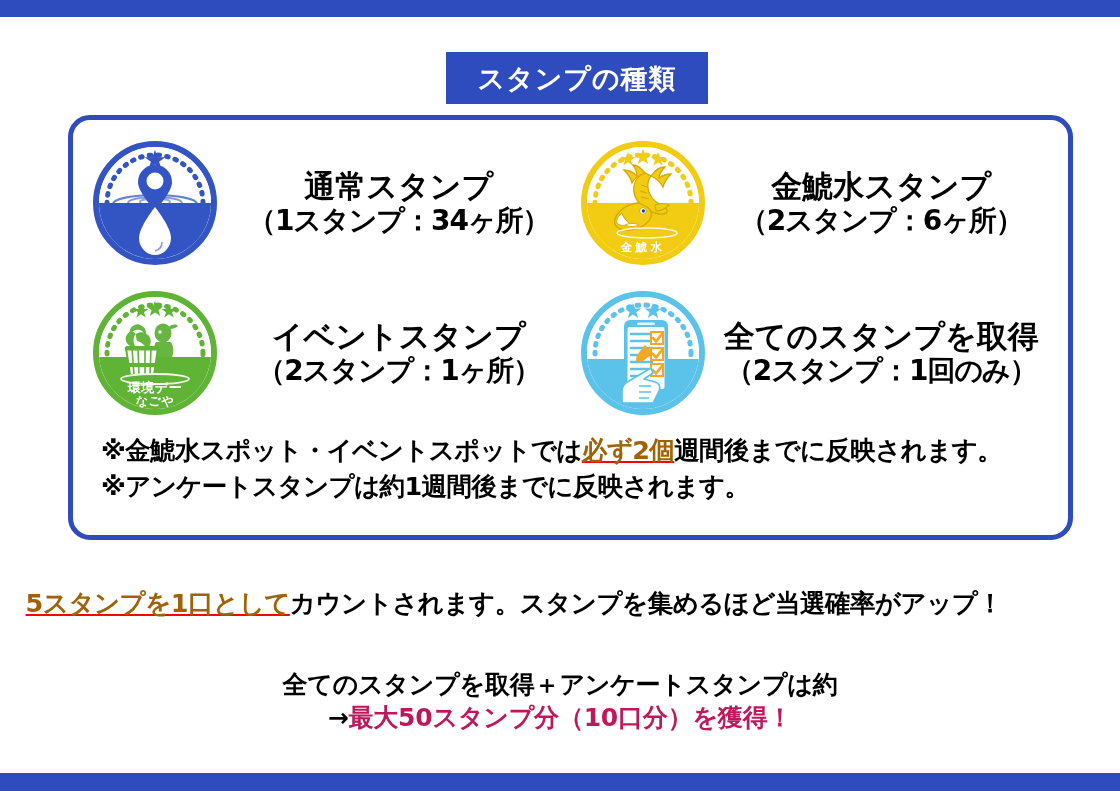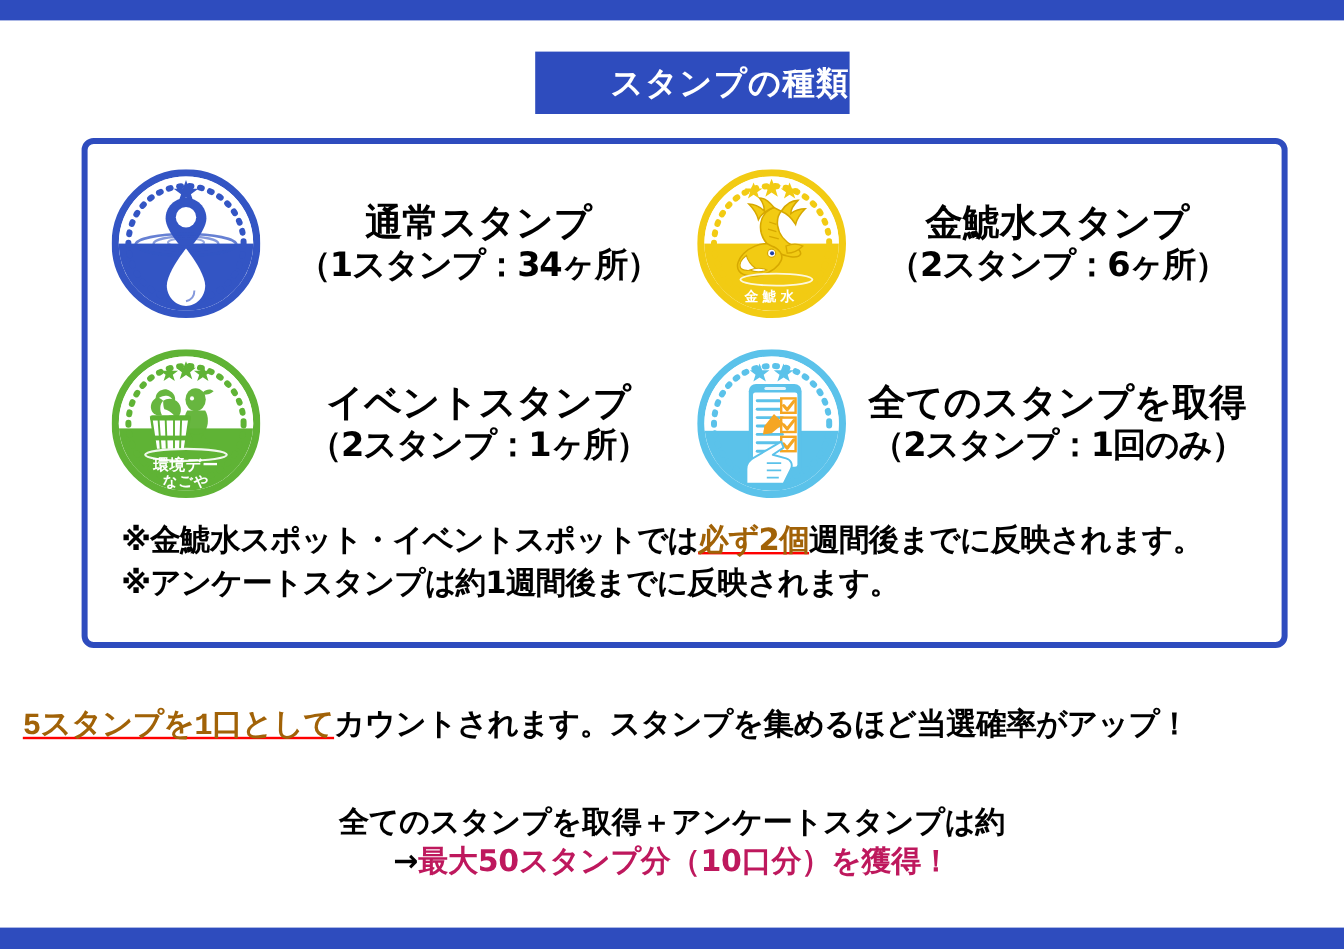--- a/index.html
+++ b/index.html
@@ -23,47 +23,47 @@
     width: 1120px;
     background: #2e4cbe;
   }
   .band-top    { top: 0;     height: 17px; }
   .band-bottom { top: 773px; height: 18px; }
 
   
   .header-badge {
     position: absolute;
     left: 446px;
-    top: 43px;
+    top: 52px;
     width: 262px;
     height: 52px;
     background: #2e4cbe;
     display: flex;
     align-items: center;
-    justify-content: flex-end;
+    justify-content: center;
   }
   .header-badge-label {
     color: #ffffff;
     font-size: 27px;
     font-weight: bold;
     letter-spacing: 1px;
     line-height: 1;
     white-space: nowrap;
   }
 
   
   .card {
     position: absolute;
     left: 68px;
     top: 115px;
     width: 1005px;
     height: 425px;
     box-sizing: border-box;
     border: 5px solid #2e4cbe;
-    border-radius: 10px;
+    border-radius: 22px;
     background: #ffffff;
   }
 
   .stamp-grid {
     position: absolute;
     left: 0;
     top: 8px;
     width: 100%;
     box-sizing: border-box;
     padding: 0 20px;
@@ -114,30 +114,29 @@
     color: #a16207;
     text-decoration: underline;
     text-decoration-color: #ff0000;
     text-underline-offset: 2px;
     text-decoration-thickness: 2px;
   }
 
   
   .count-line {
     position: absolute;
-    left: 7px;
+    left: 16px;
     top: 586px;
     width: 996px;
     text-align: center;
     font-size: 25.5px;
     font-weight: bold;
     color: #000000;
     letter-spacing: -0.5px;
     white-space: nowrap;
-    font-family: Liberation Mono, monospace;
   }
   .count-line .em-red { letter-spacing: -0.5px; }
 
   .final-block {
     position: absolute;
     left: 0;
     top: 668px;
     width: 1120px;
     text-align: center;
   }

